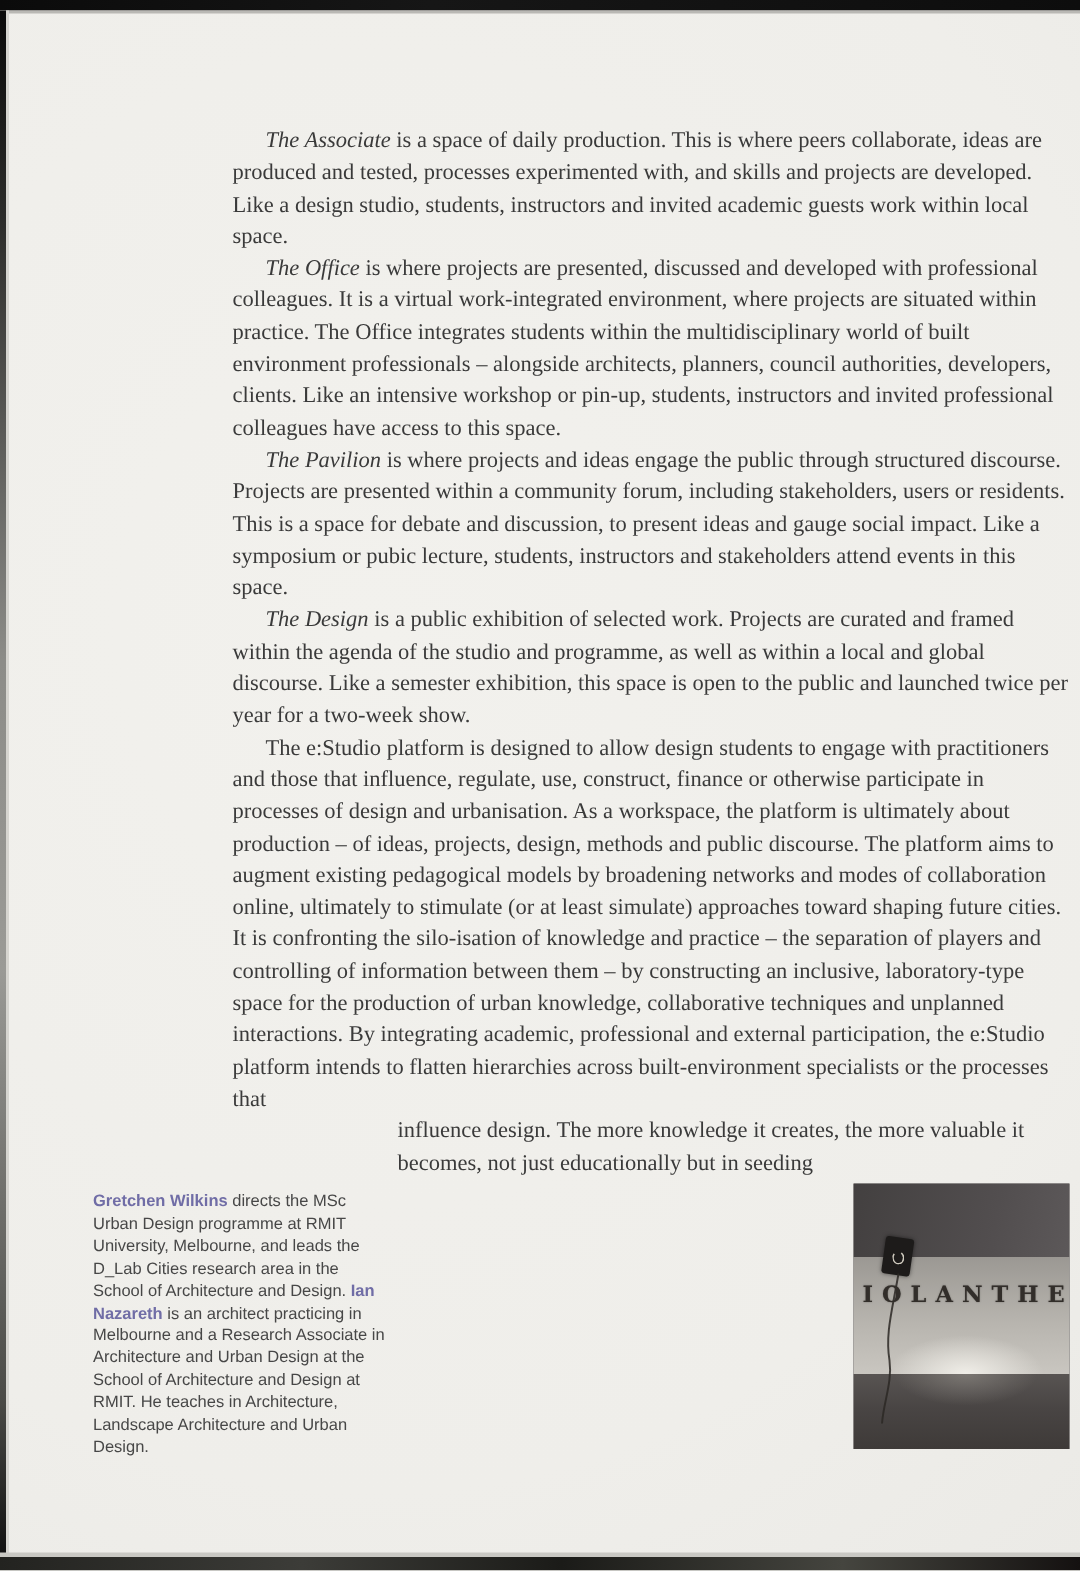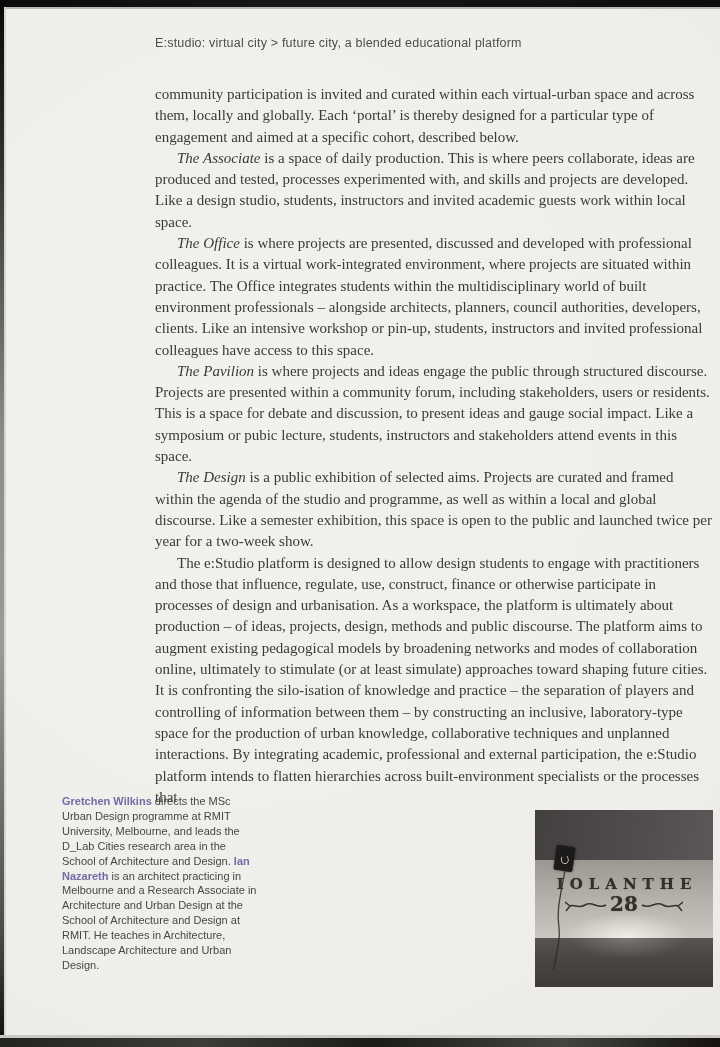--- a/index.html
+++ b/index.html
@@ -28,21 +28,21 @@
     position:absolute;left:155px;top:84px;width:558px;
     font-size:15px;line-height:21.3px;color:#3a3a3a;
   }
   .content p{margin:0;}
   .content p.indent{text-indent:22px;}
   .content em{font-style:italic;}
 
   .bottom-flow{margin-left:110px;width:448px;}
   .bottom-flow p{margin:0;}
   .photo{
-    float:right;width:178px;height:177px;margin:2px 0 8px 12px;
+    float:right;width:144px;height:177px;margin:2px 0 8px 12px;
     position:relative;overflow:hidden;background:#4a4746;
   }
   .ph-top{position:absolute;left:0;top:0;width:100%;height:28%;
     background:linear-gradient(100deg,#434040,#524e4f 65%,#5c5859);}
   .ph-light{position:absolute;left:0;top:28%;width:100%;height:44%;
     background:
       radial-gradient(60% 55% at 52% 100%, rgba(242,240,234,.95) 0%, rgba(242,240,234,0) 60%),
       linear-gradient(180deg,#9b9893,#b7b4ae 55%,#c9c6c0);}
   .ph-bottom{position:absolute;left:0;top:72%;width:100%;height:28%;
     background:
@@ -70,54 +70,42 @@
 <body>
 
 <div class="page">
   <div class="edge-top"></div>
   <div class="edge-top-soft"></div>
   <div class="edge-left"></div>
   <div class="edge-left-soft"></div>
   <div class="edge-bottom-soft"></div>
   <div class="edge-bottom"></div>
 
-  <div class="runhead">E:studio: virtual city &gt; future city, a blended educational platform</div>
 
   <div class="content">
-    <p><span>community participation is invited and curated within each virtual-urban space and across them, locally and globally. Each ‘portal’ is thereby designed for a particular type of engagement and aimed at a specific cohort, described below.</span></p>
     <p class="indent"><em>The Associate</em><span> is a space of daily production. This is where peers collaborate, ideas are produced and tested, processes experimented with, and skills and projects are developed. Like a design studio, students, instructors and invited academic guests work within local space.</span></p>
     <p class="indent"><em>The Office</em><span> is where projects are presented, discussed and developed with professional colleagues. It is a virtual work-integrated environment, where projects are situated within practice. The Office integrates students within the multidisciplinary world of built environment professionals – alongside architects, planners, council authorities, developers, clients. Like an intensive workshop or pin-up, students, instructors and invited professional colleagues have access to this space.</span></p>
     <p class="indent"><em>The Pavilion</em><span> is where projects and ideas engage the public through structured discourse. Projects are presented within a community forum, including stakeholders, users or residents. This is a space for debate and discussion, to present ideas and gauge social impact. Like a symposium or pubic lecture, students, instructors and stakeholders attend events in this space.</span></p>
-    <p class="indent"><em>The Design</em><span> is a public exhibition of selected aims. Projects are curated and framed within the agenda of the studio and programme, as well as within a local and global discourse. Like a semester exhibition, this space is open to the public and launched twice per year for a two-week show.</span></p>
+    <p class="indent"><em>The Design</em><span> is a public exhibition of selected work. Projects are curated and framed within the agenda of the studio and programme, as well as within a local and global discourse. Like a semester exhibition, this space is open to the public and launched twice per year for a two-week show.</span></p>
     <p class="indent"><span>The e:Studio platform is designed to allow design students to engage with practitioners and those that influence, regulate, use, construct, finance or otherwise participate in processes of design and urbanisation. As a workspace, the platform is ultimately about production – of ideas, projects, design, methods and public discourse. The platform aims to augment existing pedagogical models by broadening networks and modes of collaboration online, ultimately to stimulate (or at least simulate) approaches toward shaping future cities. It is confronting the silo-isation of knowledge and practice – the separation of players and controlling of information between them – by constructing an inclusive, laboratory-type space for the production of urban knowledge, collaborative techniques and unplanned interactions. By integrating academic, professional and external participation, the e:Studio platform intends to flatten hierarchies across built-environment specialists or the processes that</span></p>
 
     <div class="bottom-flow">
+      <p>influence design. The more knowledge it creates, the more valuable it becomes, not just educationally but in seeding</p>
 
       <div class="photo">
         <div class="ph-top"></div>
         <div class="ph-light"></div>
         <div class="ph-bottom"></div>
         <div class="ph-device">
             <i></i>
           </div>
         <svg class="ph-svg" width="178" height="177" viewBox="0 0 178 177">
           <path d="M30,60 C26,84 21,100 24,118 C26,132 20,146 19,160" fill="none" stroke="#2b2825" stroke-width="1.3" opacity="0.85"></path>
         </svg>
         <div class="ph-sign1">IOLANTHE</div>
-        <div class="ph-sign2row">
-          <svg width="42" height="16" viewBox="0 0 42 16">
-            <path d="M41,8 C33,13 27,3 20,8 C14,12 9,7 5,9" fill="none" stroke="#36322e" stroke-width="1.6"></path>
-            <path d="M5,9 L0,5 M5,9 L1,14" fill="none" stroke="#36322e" stroke-width="1.4"></path>
-          </svg>
-          <span class="ph-sign2">28</span>
-          <svg width="42" height="16" viewBox="0 0 42 16">
-            <path d="M1,8 C9,13 15,3 22,8 C28,12 33,7 37,9" fill="none" stroke="#36322e" stroke-width="1.6"></path>
-            <path d="M37,9 L42,5 M37,9 L41,14" fill="none" stroke="#36322e" stroke-width="1.4"></path>
-          </svg>
-        </div>
       </div>
 
     </div>
   </div>
 
   <div class="bio">
     <b style="color: rgb(112, 109, 166);">Gretchen Wilkins</b><span> directs the MSc Urban Design programme at RMIT University, Melbourne, and leads the D_Lab Cities research area in the School of Architecture and Design. </span><b style="color: rgb(112, 109, 166);">Ian Nazareth</b><span> is an architect practicing in Melbourne and a Research Associate in Architecture and Urban Design at the School of Architecture and Design at RMIT. He teaches in Architecture, Landscape Architecture and Urban Design.</span>
   </div>
 </div>
 

